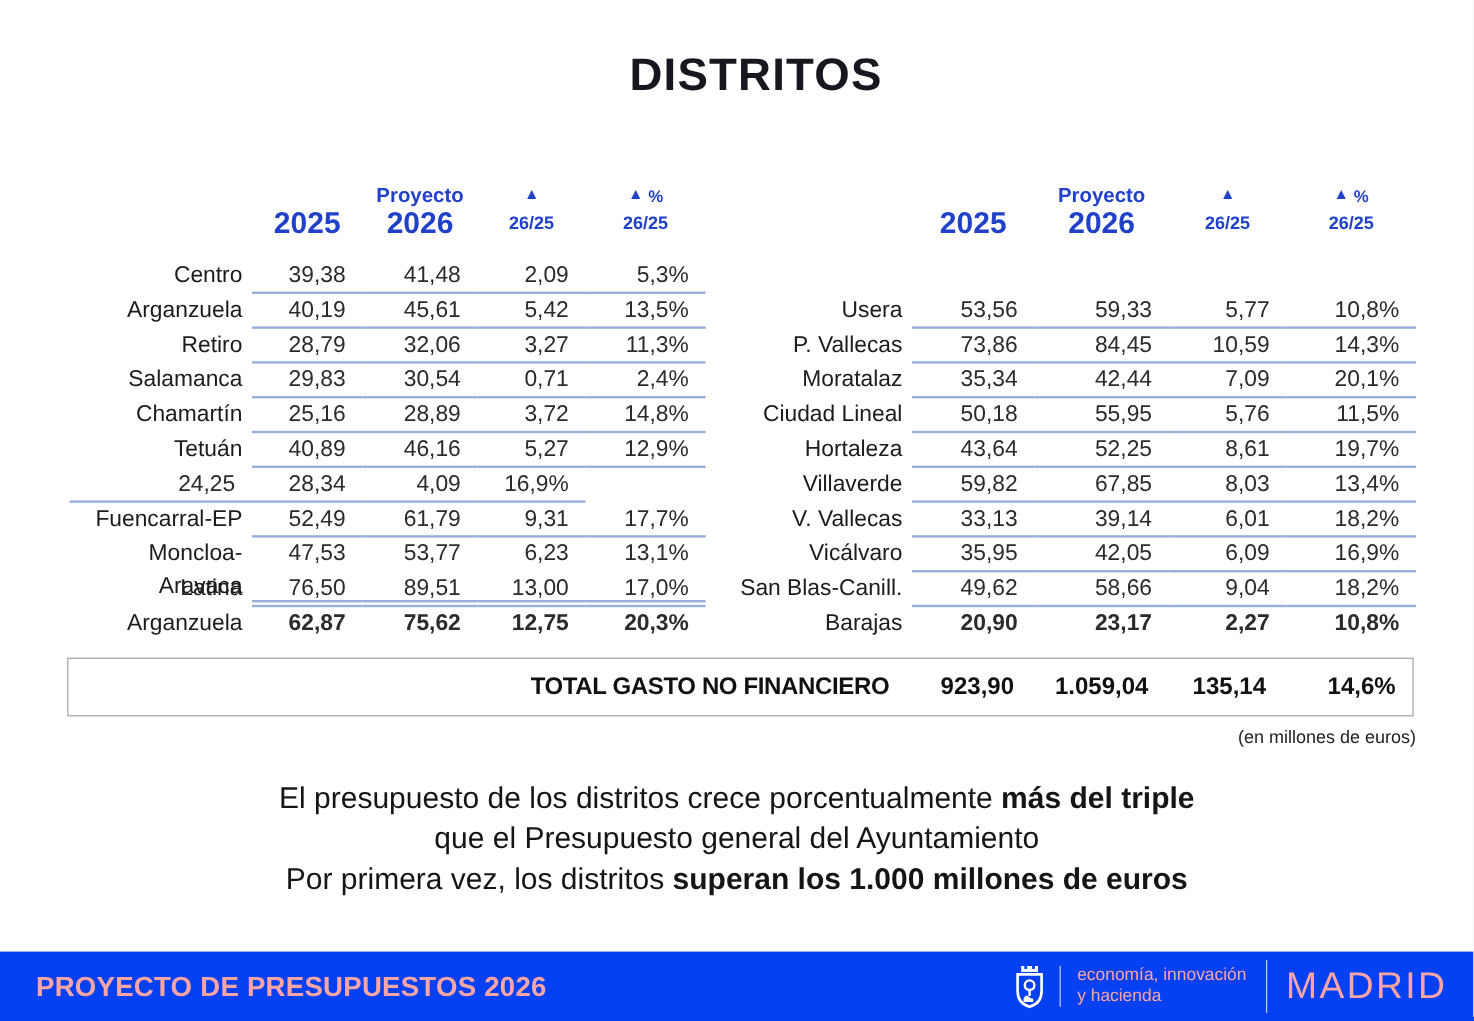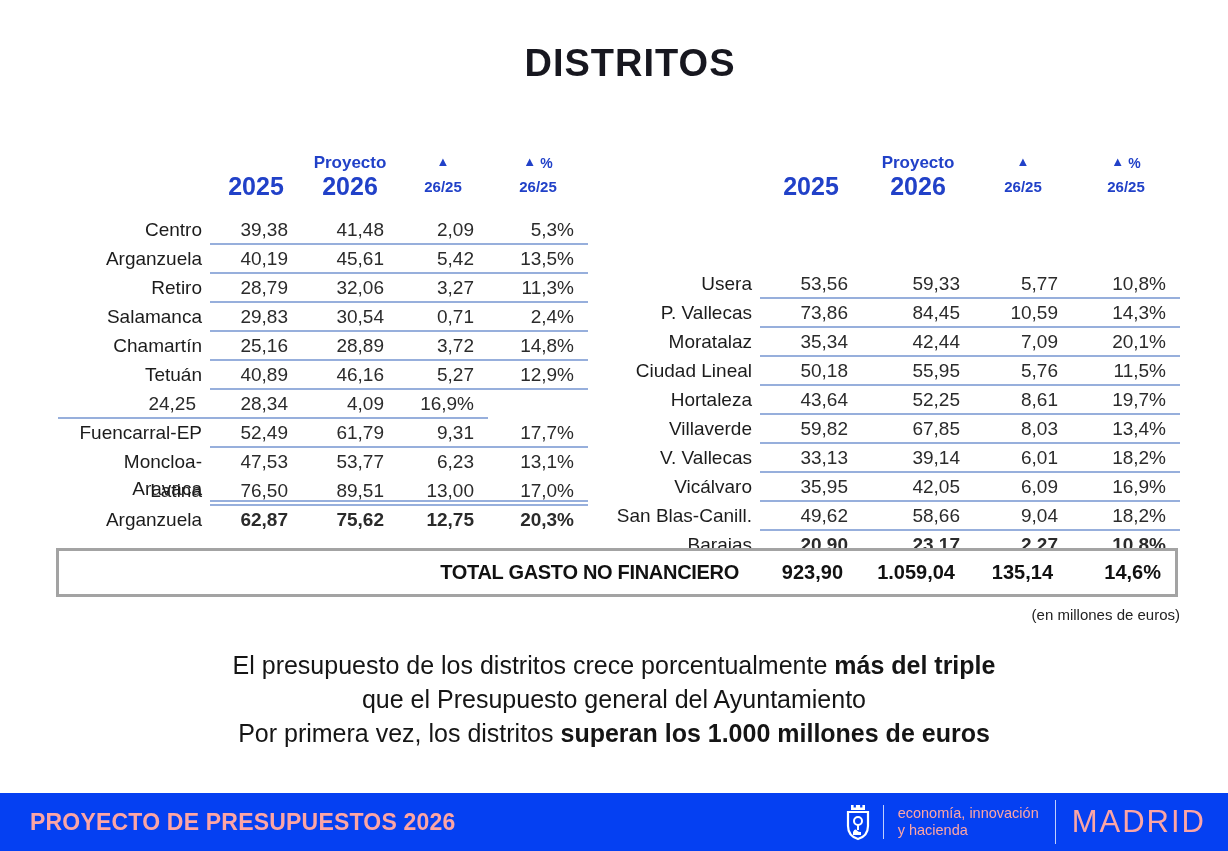--- a/index.html
+++ b/index.html
@@ -18,30 +18,30 @@
   .tbl.left .thead,.tbl.left .trow{display:grid;grid-template-columns:152px 92px 96px 90px 100px;}
   .tbl.right .thead,.tbl.right .trow{display:grid;grid-template-columns:154px 102px 112px 98px 108px;}
   .thead{color:#2141c8;}
   .hc{text-align:center;}
   .h-top{height:22px;line-height:22px;font-size:17px;font-weight:700;}
   .h-bot{height:26px;line-height:24px;font-size:25px;font-weight:700;}
   .h-bot.small{font-size:15px;line-height:26px;}
   .tri{font-size:13px;position:relative;top:-2px;}
   .pctsym{font-size:14px;margin-left:4px;}
   .tbody{margin-top:16px;}
-  .tbl.right .tbody{margin-top:70px;}
+  .tbl.right .tbody{margin-top:45px;}
   .trow{height:29px;box-sizing:border-box;}
   .cell{line-height:27px;font-size:19px;box-sizing:border-box;}
   .cell.lbl{text-align:right;padding-right:8px;color:#1c1c1c;}
   .cell.num{text-align:right;padding-right:14px;color:#2b2b2b;border-bottom:2px solid #97afdc;}
   .trow.last .cell.num{border-bottom:none;font-weight:bold;}
   
   .totalbox{
     position:absolute;top:548px;left:56px;width:1122px;height:49px;
-    border:3px solid #a3a3a3;box-sizing:border-box;background:#fff;
+    border:1px solid #a3a3a3;box-sizing:border-box;background:#fff;
     display:grid;grid-template-columns:1fr 102px 112px 98px 108px;align-items:center;
   }
   .totalbox .tlabel{text-align:right;padding-right:16px;font-size:20px;font-weight:700;color:#111;
     letter-spacing:-0.3px;}
   .totalbox .tnum{text-align:right;padding-right:14px;font-size:20px;font-weight:700;color:#111;}
   .units{position:absolute;top:606px;right:48px;font-size:15px;color:#222;}
   
   .notes{position:absolute;top:648px;left:0;right:0;text-align:center;color:#151515;}
   .notes .nline{font-size:25px;line-height:34px;}
   .notes .nline3{margin-top:0;}

